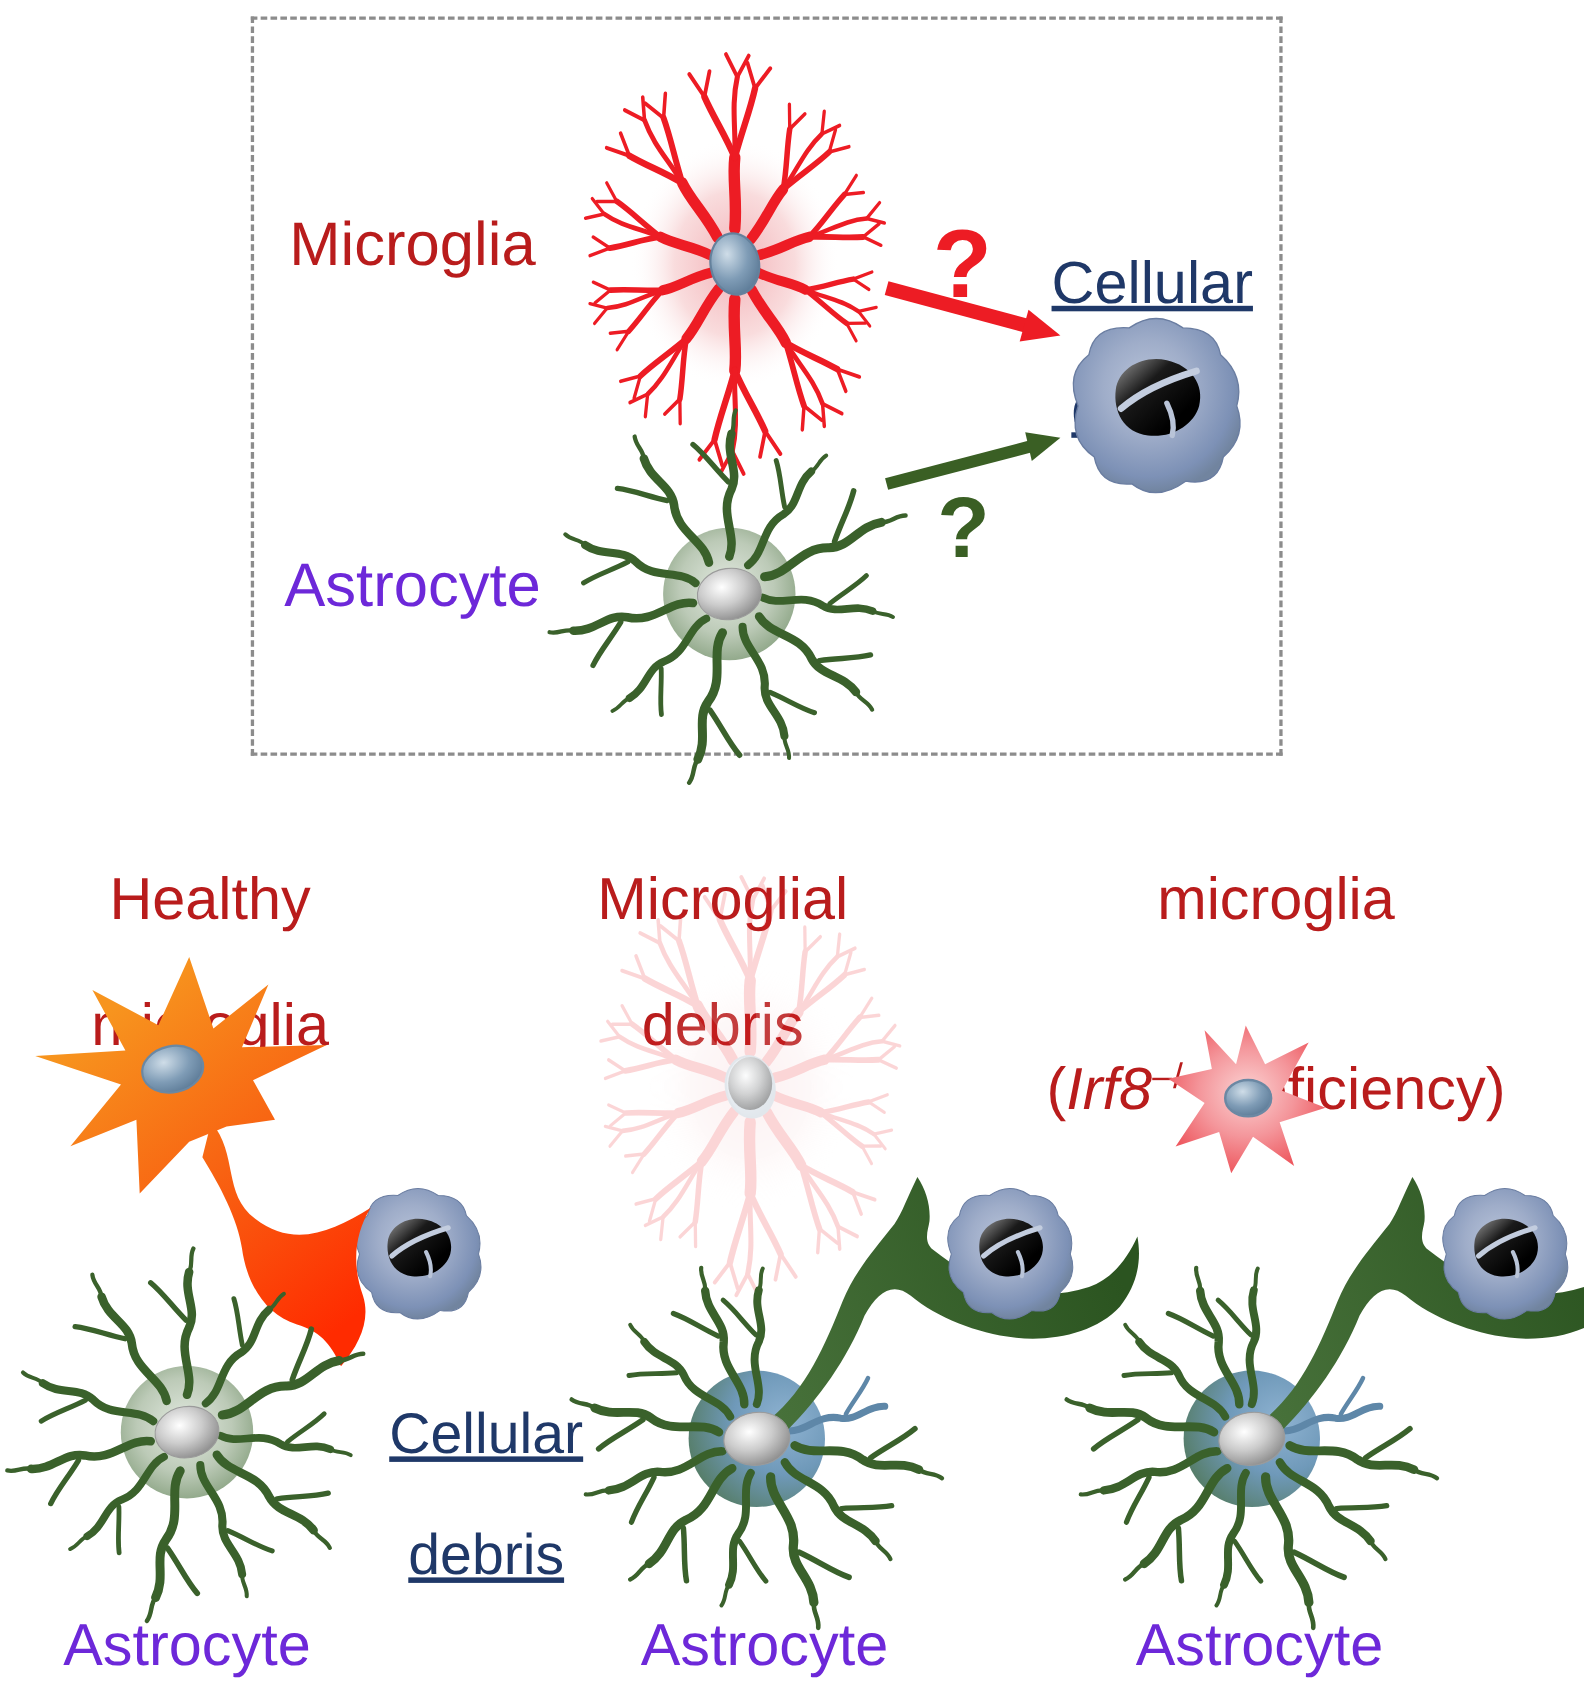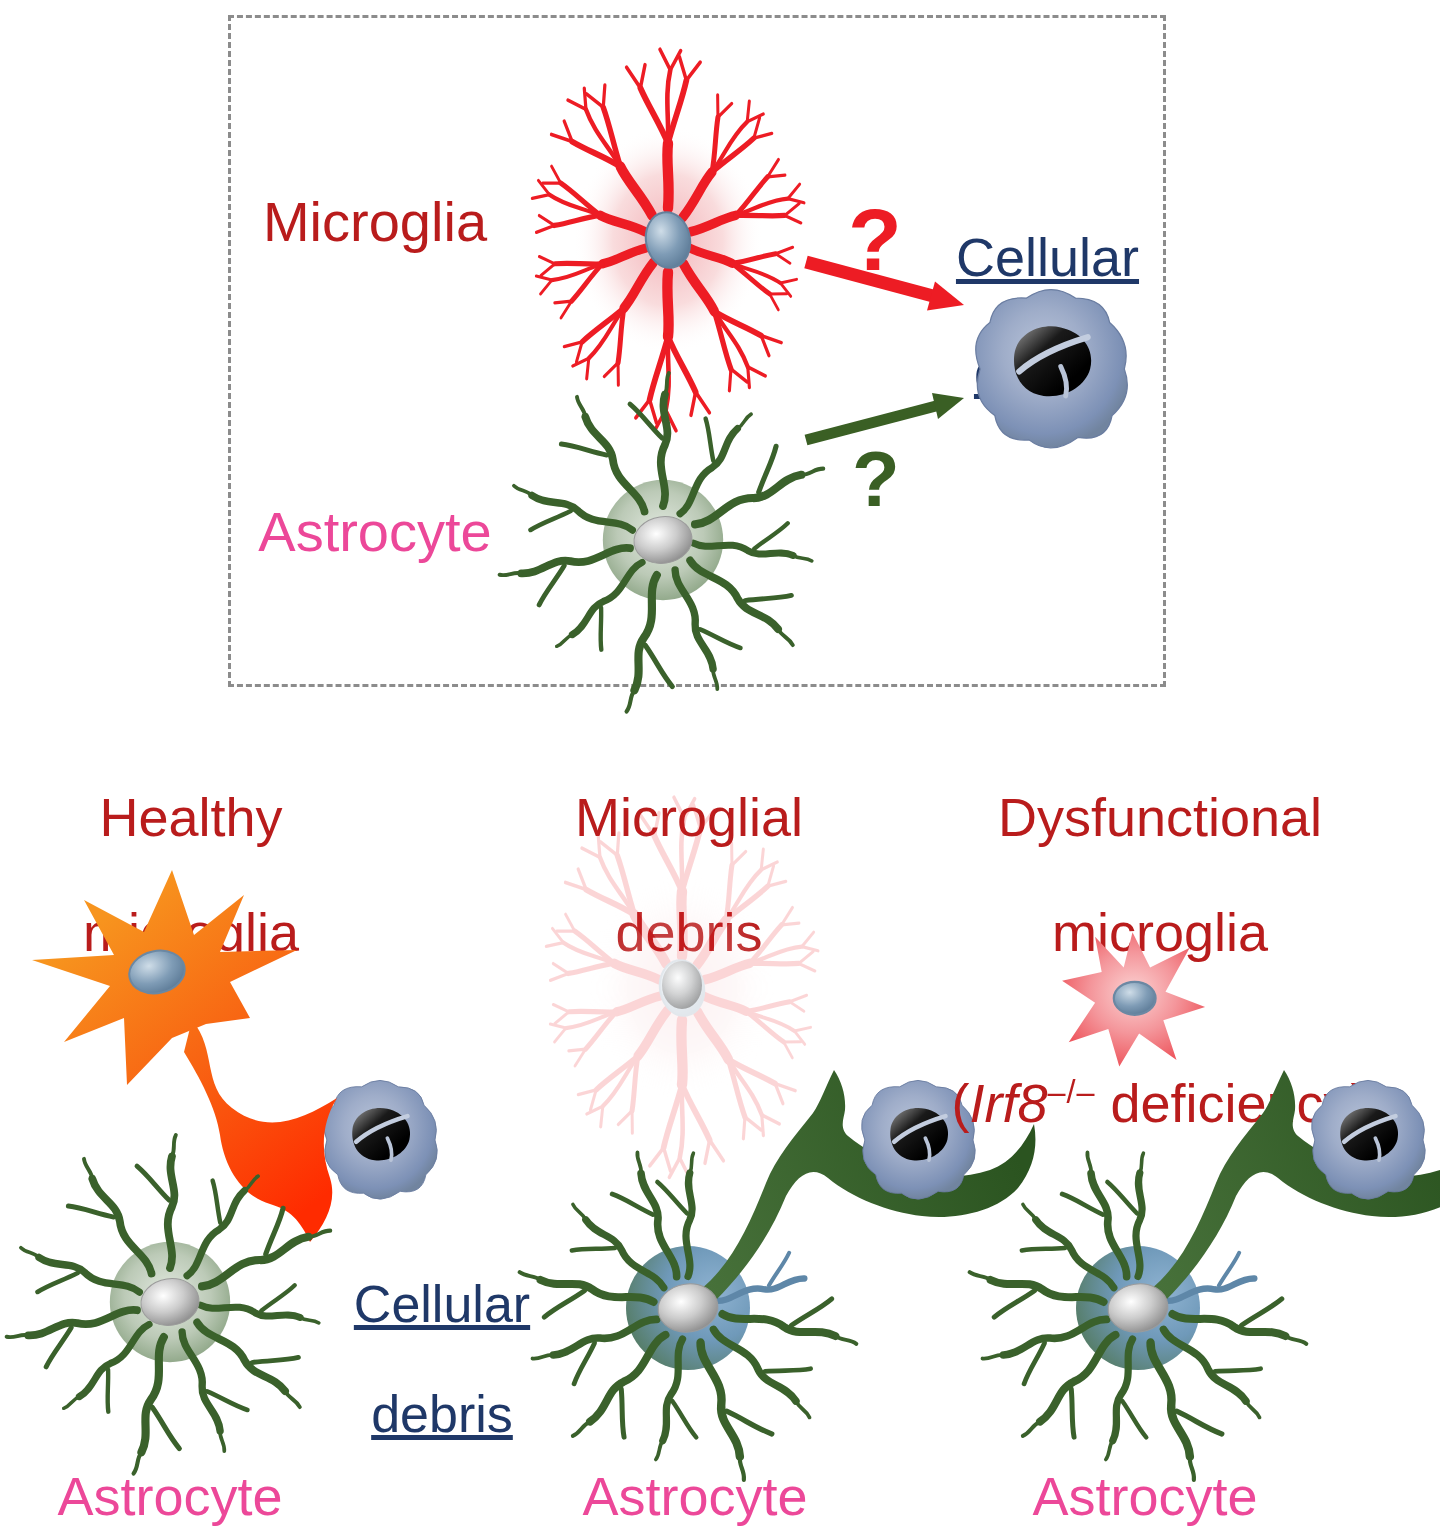--- a/index.html
+++ b/index.html
@@ -9,21 +9,21 @@
   }
   .abs{position:absolute;}
   svg.graphic{overflow:visible;display:block;}
   .dashed-box{
     left:228px;top:15px;width:932px;height:666px;
     border:3px dashed #8c8c8c;
   }
   .lbl{white-space:pre-line;text-align:center;line-height:1.06;}
   .lbl-red{color:#b91c1c;}
   .lbl-navy{color:#1F3868;text-decoration:underline;}
-  .lbl-green{color:#ec4899;}
+  .lbl-green{color:#6d28d9;}
   .f56{font-size:56px;}
   .f54{font-size:54px;}
   .f52{font-size:52px;}
   .qmark{font-weight:700;line-height:1;}
   .q-red{color:#ED1C24;font-size:88px;}
   .q-green{color:#3A5F24;font-size:78px;}
   .gene-italic{font-style:italic;}
   .gene-sup{vertical-align:super;font-size:60%;letter-spacing:1px;}
   .faded{opacity:0.18;}
 </style>
@@ -243,21 +243,21 @@
     <div>Cellular</div>
     <div>debris</div>
   </div>
 
   <svg class="abs graphic" style="left:5px;top:1137px;" width="330" height="330" viewBox="-170 -170 340 340">
     <use href="#cell-astro-green"></use>
   </svg>
 
   <div class="abs lbl lbl-green f54" style="left:30px;top:1468px;width:280px;">Astrocyte</div>
 
-  <div class="abs lbl lbl-red f54" style="left:544px;top:732px;width:290px;">
+  <div class="abs lbl lbl-red f54" style="left:512px;top:732px;width:290px;">
     <div>Microglial</div>
     <div>debris</div>
   </div>
 
   <svg class="abs graphic faded" style="left:522px;top:798px;" width="320" height="380" viewBox="-160 -190 320 380">
     <use href="#cell-microglia-ramified"></use>
   </svg>
   <svg class="abs graphic" style="left:659px;top:959px;opacity:0.8;" width="46" height="52" viewBox="-23 -26 46 52">
     <ellipse rx="20" ry="24" fill="url(#gradNucleusGray)"></ellipse>
   </svg>
@@ -266,21 +266,20 @@
     <use href="#cell-astro-engulf"></use>
   </svg>
 
   <svg class="abs graphic" style="left:852px;top:1074px;" width="132" height="132" viewBox="-72 -72 144 144">
     <use href="#blob-debris"></use>
   </svg>
 
   <div class="abs lbl lbl-green f54" style="left:550px;top:1468px;width:290px;">Astrocyte</div>
 
   <div class="abs lbl lbl-red f54" style="left:950px;top:732px;width:420px;">
-    <div>Dysfunctional</div>
     <div>microglia</div>
     <div>
       <span>(</span><span class="gene-italic">Irf8</span><span class="gene-sup">–/–</span><span> deficiency)</span>
     </div>
   </div>
 
   <svg class="abs graphic" style="left:1050px;top:918px;" width="165" height="165" viewBox="-75 -75 150 150">
     <use href="#cell-microglia-dys"></use>
   </svg>
 

